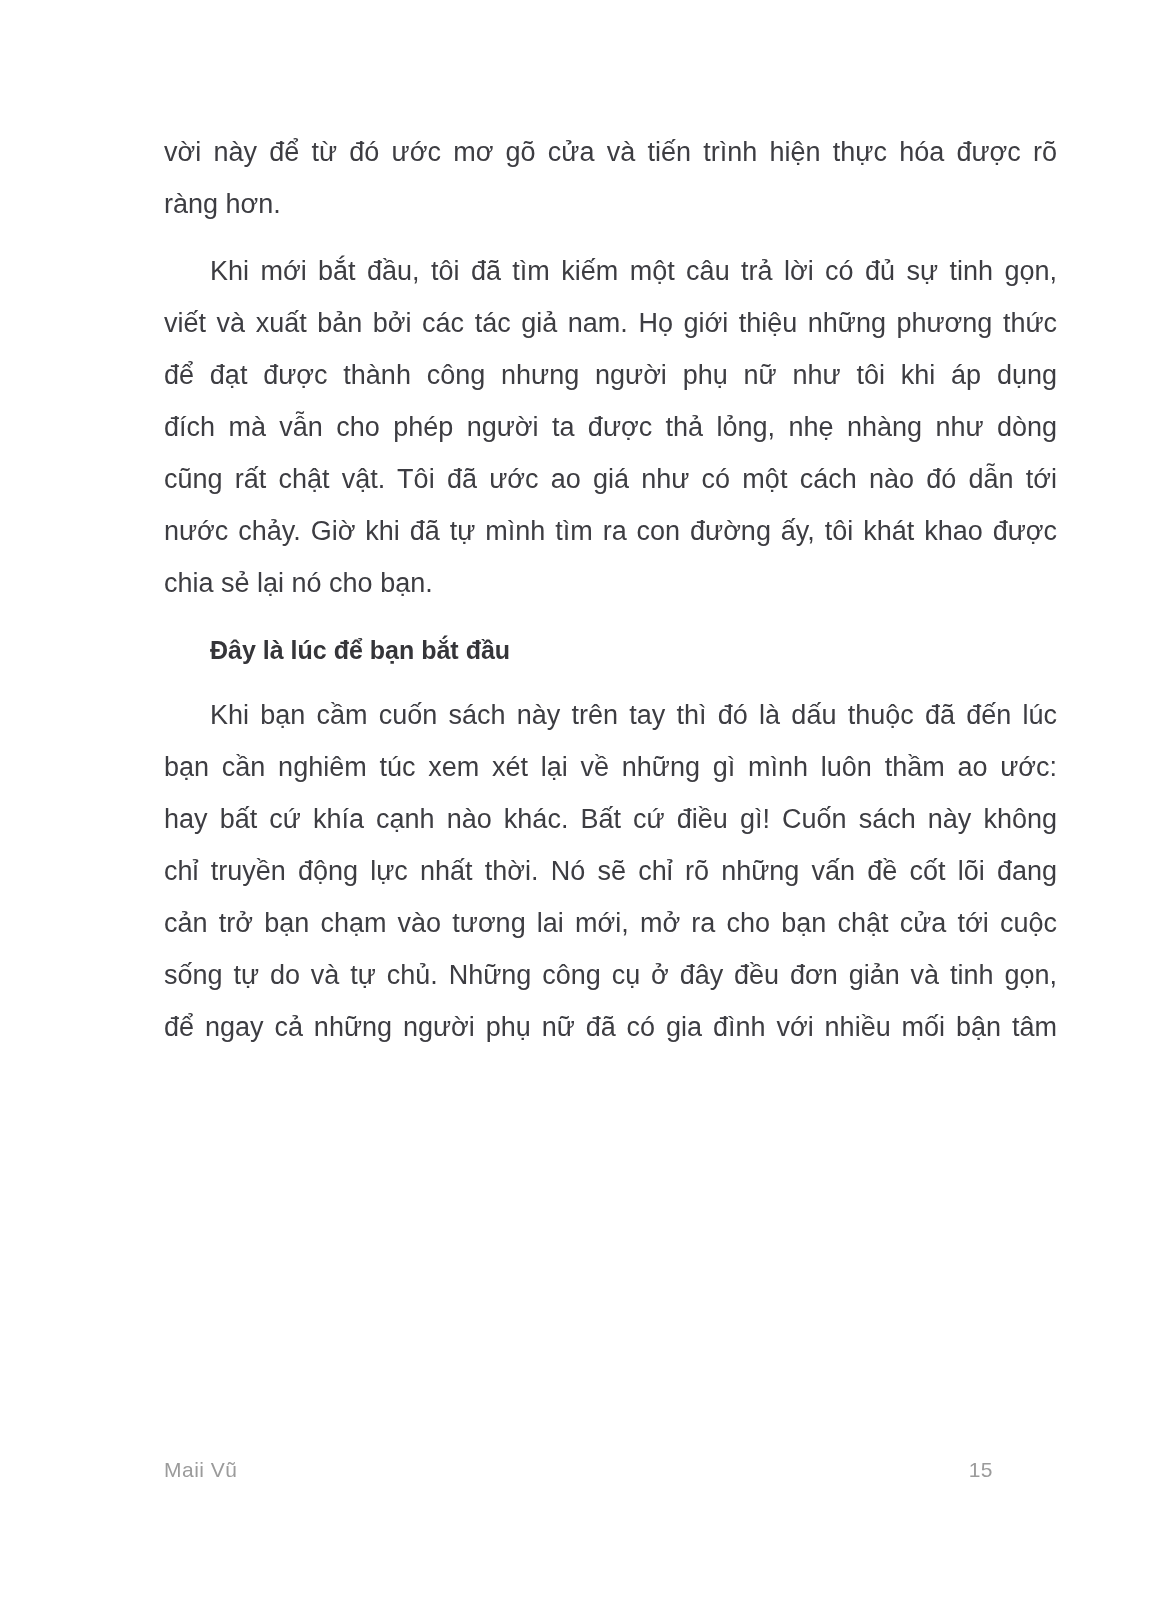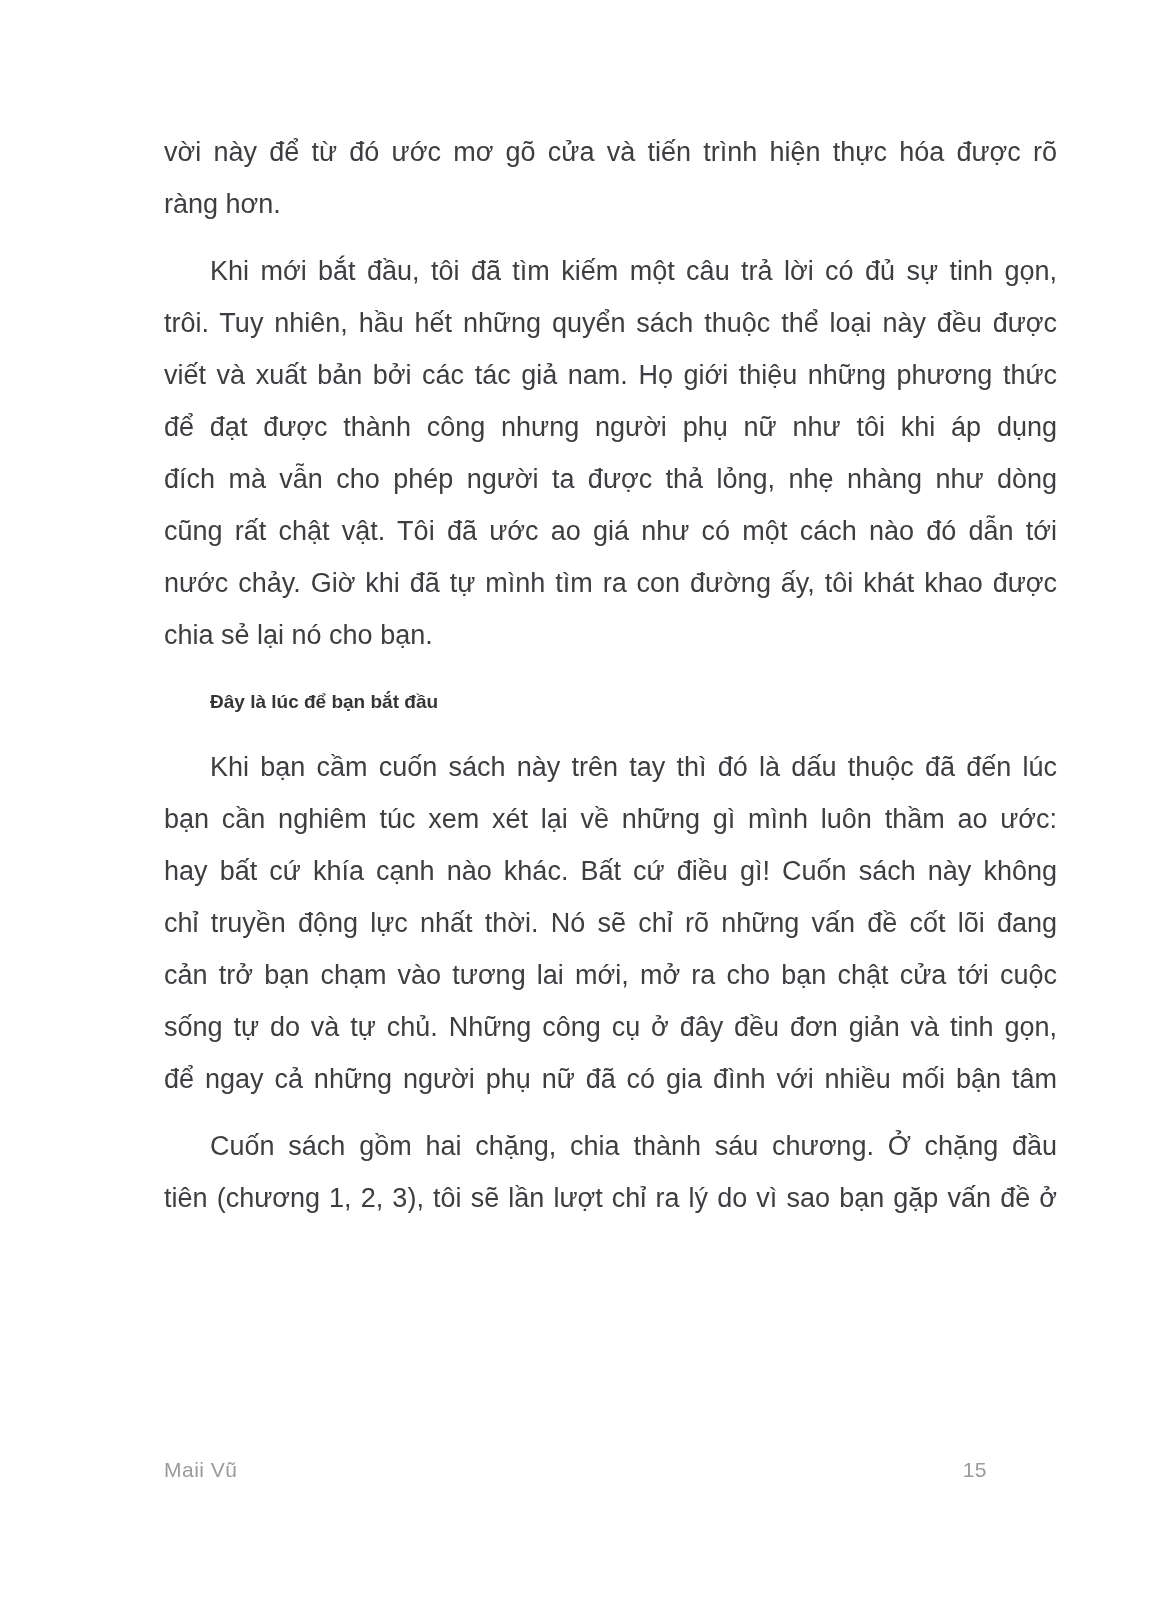--- a/index.html
+++ b/index.html
@@ -33,31 +33,31 @@
     text-align-last: justify;
     color: #3d3d42;
   }
   .line.lastline {
     text-align-last: left;
   }
   .line.indented {
     text-indent: 46px;
   }
   .heading {
-    font-size: 19px;
+    font-size: 25px;
     line-height: 52px;
     font-weight: bold;
     padding-left: 46px;
     margin: 14px 0 13px 0;
     color: #353539;
   }
   .footer {
     position: absolute;
     left: 137px;
-    right: 152px;
+    right: 146px;
     top: 1458px;
     display: flex;
     justify-content: space-between;
     align-items: baseline;
     color: #9b9b9b;
     font-size: 21px;
     font-weight: 300;
     letter-spacing: 0.5px;
   }
 </style>
@@ -66,41 +66,36 @@
 
 <div class="page">
   <main class="content">
     <div>
         <div class="para">
           <div class="line">vời này để từ đó ước mơ gõ cửa và tiến trình hiện thực hóa được rõ</div>
           <div class="line lastline">ràng hơn.</div>
         </div>
         <div class="para">
           <div class="line indented">Khi mới bắt đầu, tôi đã tìm kiếm một câu trả lời có đủ sự tinh gọn,</div>
-          <div class="line">trôi. Tuy nhiên, hầu hết những quyển sách thuộc thể loại này đều được</div>
           <div class="line">viết và xuất bản bởi các tác giả nam. Họ giới thiệu những phương thức</div>
           <div class="line">để đạt được thành công nhưng người phụ nữ như tôi khi áp dụng</div>
           <div class="line">đích mà vẫn cho phép người ta được thả lỏng, nhẹ nhàng như dòng</div>
           <div class="line">cũng rất chật vật. Tôi đã ước ao giá như có một cách nào đó dẫn tới</div>
           <div class="line">nước chảy. Giờ khi đã tự mình tìm ra con đường ấy, tôi khát khao được</div>
           <div class="line lastline">chia sẻ lại nó cho bạn.</div>
         </div>
         <div class="heading">Đây là lúc để bạn bắt đầu</div>
         <div class="para">
           <div class="line indented">Khi bạn cầm cuốn sách này trên tay thì đó là dấu thuộc đã đến lúc</div>
           <div class="line">bạn cần nghiêm túc xem xét lại về những gì mình luôn thầm ao ước:</div>
           <div class="line">hay bất cứ khía cạnh nào khác. Bất cứ điều gì! Cuốn sách này không</div>
           <div class="line">chỉ truyền động lực nhất thời. Nó sẽ chỉ rõ những vấn đề cốt lõi đang</div>
           <div class="line">cản trở bạn chạm vào tương lai mới, mở ra cho bạn chật cửa tới cuộc</div>
           <div class="line">sống tự do và tự chủ. Những công cụ ở đây đều đơn giản và tinh gọn,</div>
           <div class="line">để ngay cả những người phụ nữ đã có gia đình với nhiều mối bận tâm</div>
         </div>
-        <div class="para">
-          <div class="line indented">Cuốn sách gồm hai chặng, chia thành sáu chương. Ở chặng đầu</div>
-          <div class="line">tiên (chương 1, 2, 3), tôi sẽ lần lượt chỉ ra lý do vì sao bạn gặp vấn đề ở</div>
-        </div>
       </div>
   </main>
   <footer class="footer">
     <span>Maii Vũ</span>
     <span>15</span>
   </footer>
 </div>
 
 </body></html>

